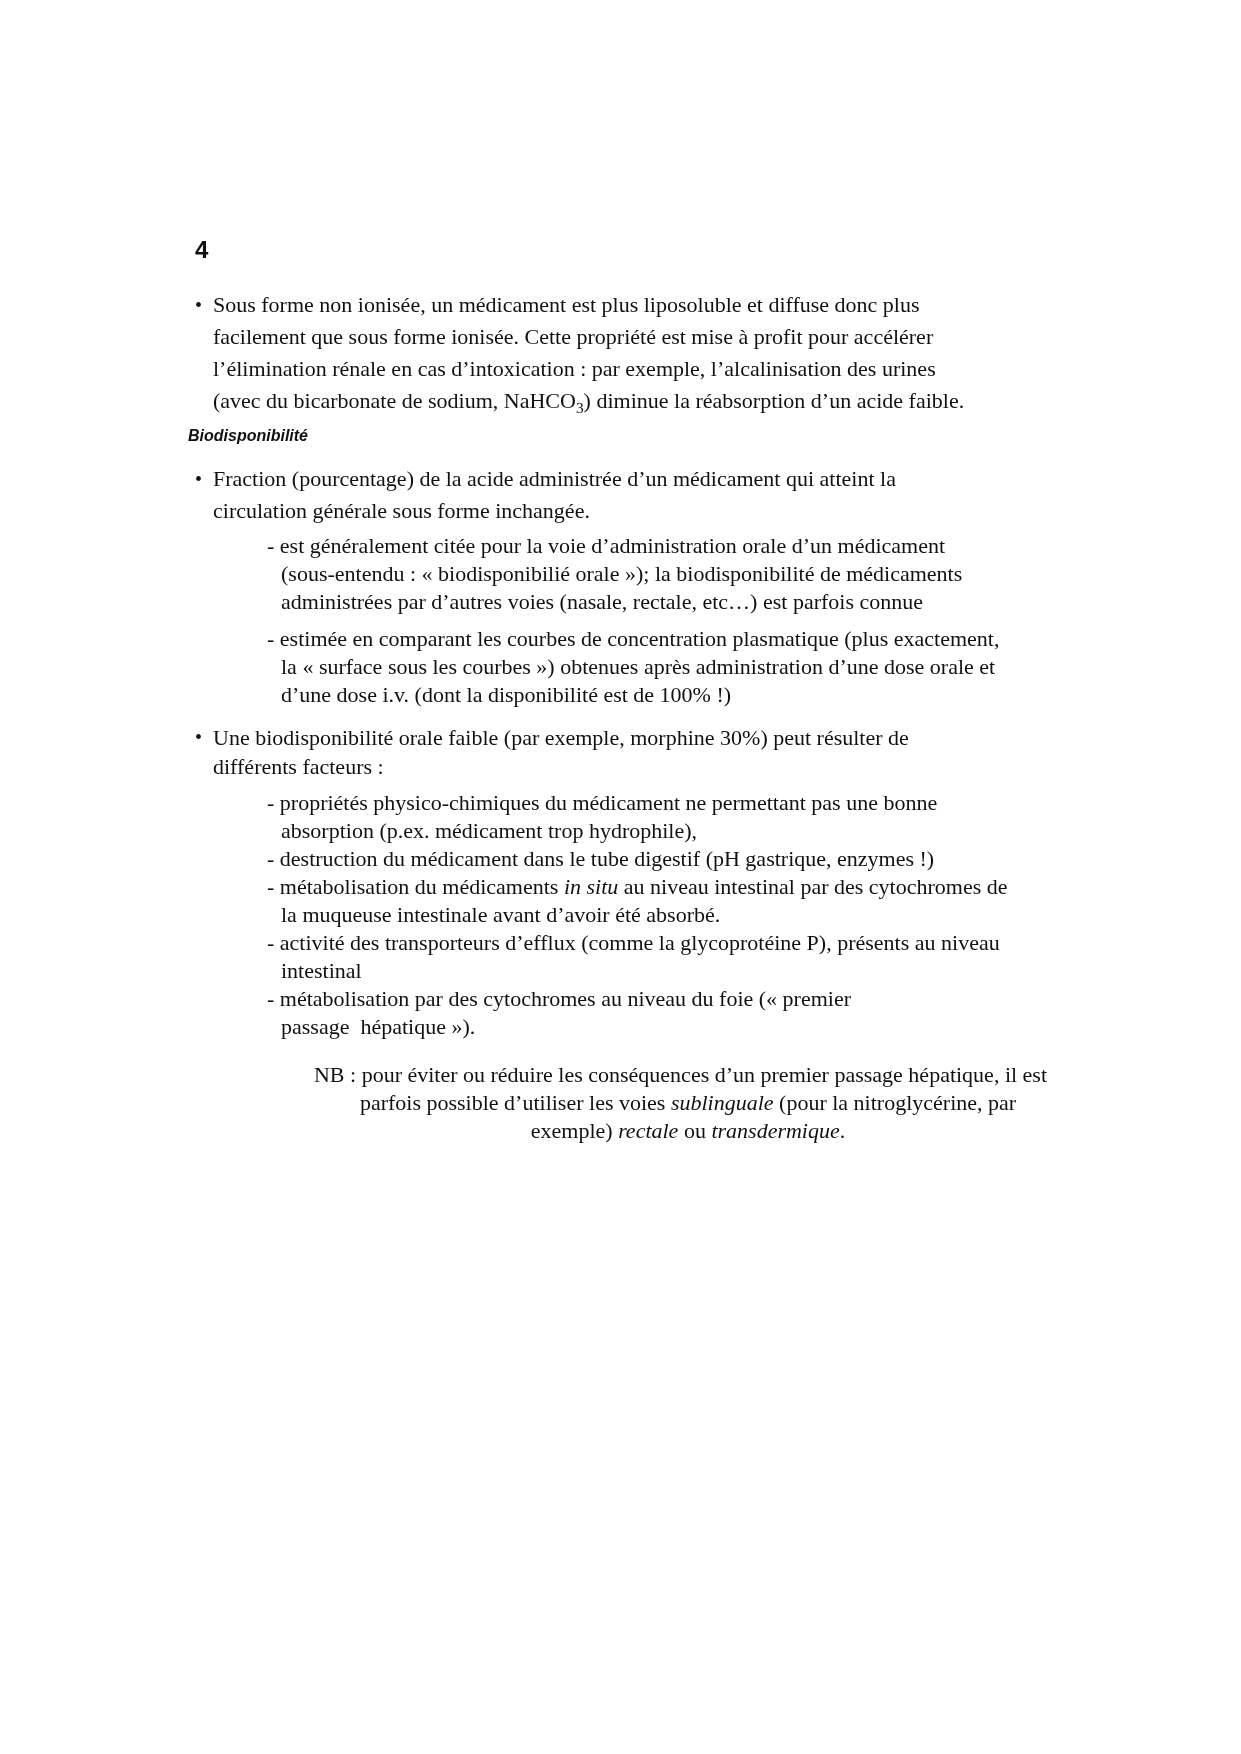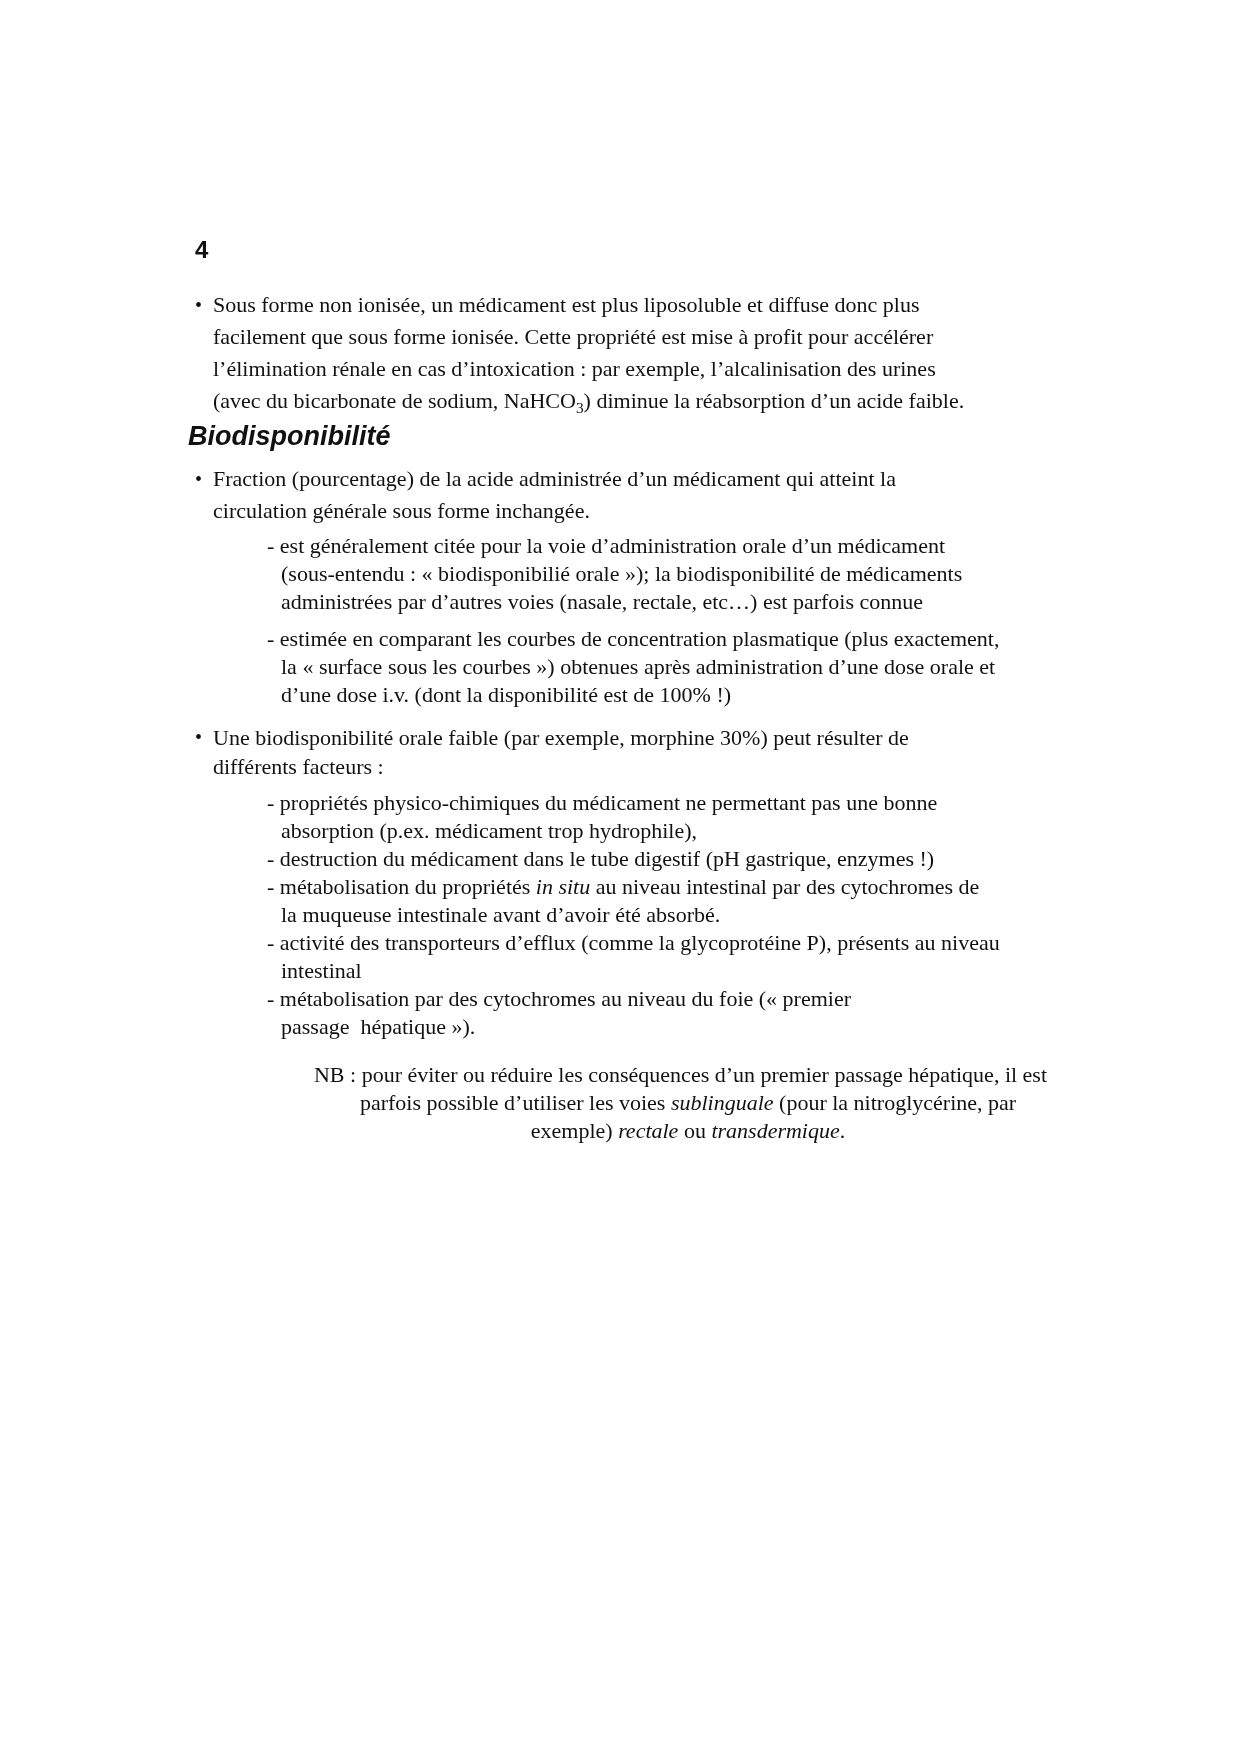--- a/index.html
+++ b/index.html
@@ -35,21 +35,21 @@
     padding-left:7px;
     box-sizing:border-box;
     font-size:20px;
   }
   .bullet-row .bullet-text{flex:1 1 auto;}
   .section-heading{
     margin:4px 0 0 0;
     font-family:"Liberation Sans","DejaVu Sans",sans-serif;
     font-style:italic;
     font-weight:bold;
-    font-size:27px;
+    font-size:16px;
     line-height:30px;
   }
   .bullet-b2{margin-top:12px;}
   .bullet-b3{margin-top:14px;line-height:29px;}
   .dash-item{
     margin-left:79px;
     padding-left:14px;
     text-indent:-14px;
     line-height:28px;
   }
@@ -103,21 +103,21 @@
       <span class="bullet-glyph">•</span>
       <div class="bullet-text rich"><span>Une biodisponibilité orale faible (par exemple, morphine 30%) peut résulter de
 différents facteurs :</span></div>
     </div>
 
     <div class="dash-item d3 rich"><span>- propriétés physico-chimiques du médicament ne permettant pas une bonne
 absorption (p.ex. médicament trop hydrophile),</span></div>
 
     <div class="dash-item rich"><span>- destruction du médicament dans le tube digestif (pH gastrique, enzymes !)</span></div>
 
-    <div class="dash-item rich"><span>- métabolisation du propriétés </span><span style="font-style: italic;">in situ</span><span> au niveau intestinal par des cytochromes de
+    <div class="dash-item rich"><span>- métabolisation du médicaments </span><span style="font-style: italic;">in situ</span><span> au niveau intestinal par des cytochromes de
 la muqueuse intestinale avant d’avoir été absorbé.</span></div>
 
     <div class="dash-item rich"><span>- activité des transporteurs d’efflux (comme la glycoprotéine P), présents au niveau
 intestinal</span></div>
 
     <div class="dash-item rich"><span>- métabolisation par des cytochromes au niveau du foie (« premier
 passage  hépatique »).</span></div>
 
     <div class="note-block nb rich"><span>NB : pour éviter ou réduire les conséquences d’un premier passage hépatique, il est
 parfois possible d’utiliser les voies </span><span style="font-style: italic;">sublinguale</span><span> (pour la nitroglycérine, par

